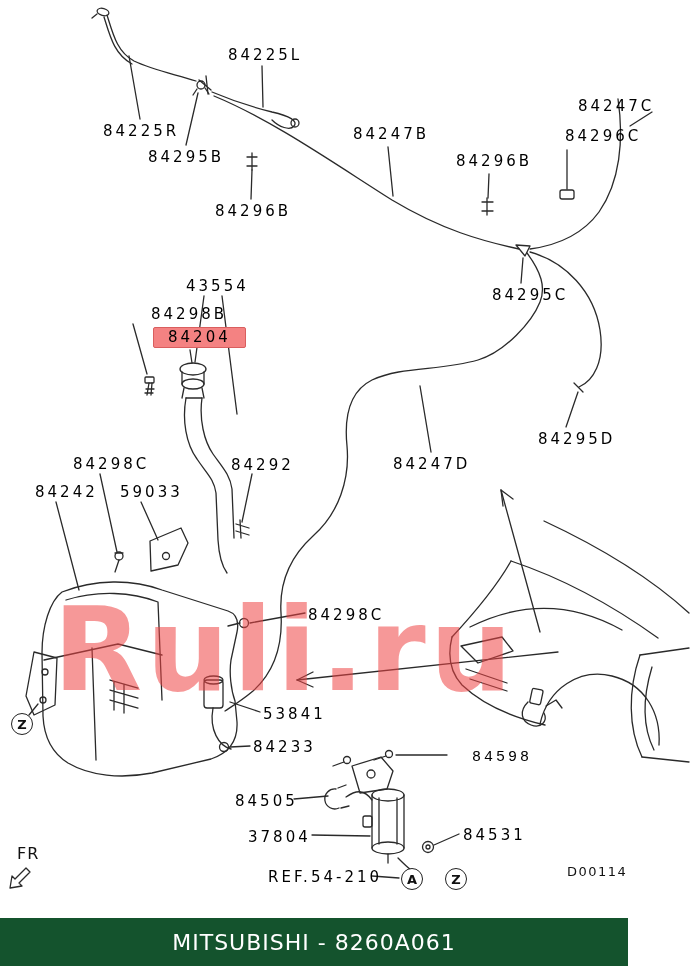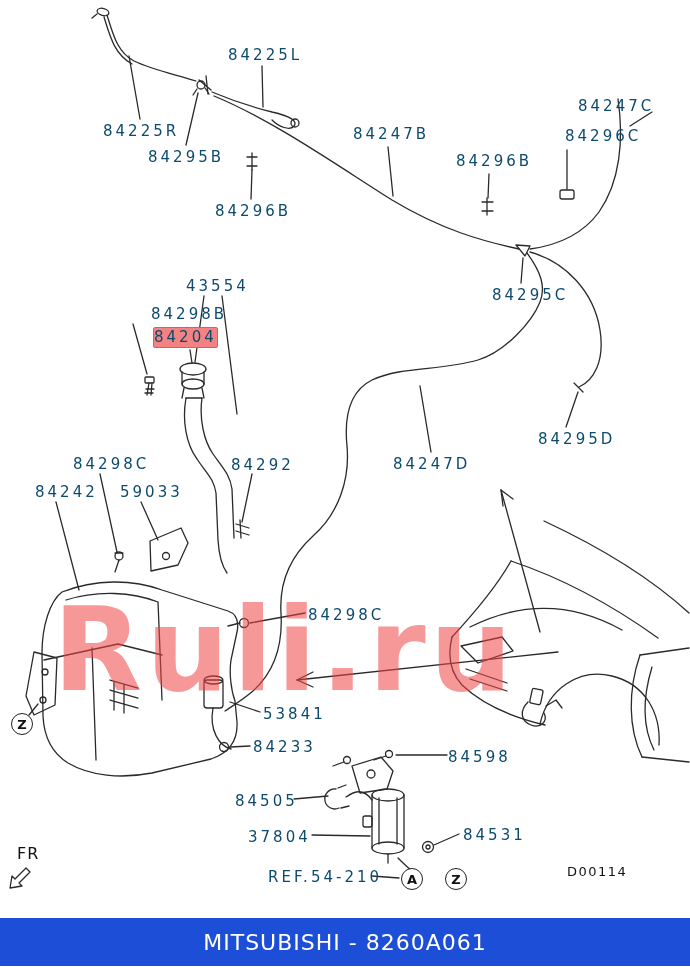--- a/index.html
+++ b/index.html
@@ -9,35 +9,35 @@
   }
   .art{position:absolute;left:0;top:0;z-index:1;}
   .watermark{
     position:absolute;left:28px;top:582px;z-index:2;
     font-size:116px;font-weight:bold;letter-spacing:4px;
     color:#ef4444;opacity:.55;pointer-events:none;user-select:none;white-space:nowrap;margin-left:25px;
   }
   .label-layer{position:absolute;left:0;top:0;width:690px;height:970px;z-index:3;}
   .part-label{
     position:absolute;font-size:15px;letter-spacing:3px;line-height:19px;
-    color:#0c4a6e;white-space:nowrap;cursor:pointer;
+    color:#000000;white-space:nowrap;cursor:pointer;
   }
   .part-label.highlighted{
     background:#f48282;border:1px solid #d95e5e;border-radius:2px;
-    padding:0 0;margin:-2px -5px;
+    padding:0 14px;margin:-2px -5px;
   }
   .marker{
     position:absolute;width:22px;height:22px;border:1.5px solid #222;border-radius:50%;
     display:flex;align-items:center;justify-content:center;
     font-size:13px;font-weight:bold;background:#fff;box-sizing:border-box;
   }
   .fr{position:absolute;left:17px;top:844px;z-index:4;font-size:16px;font-weight:normal;letter-spacing:1px;}
   .dcode{position:absolute;left:567px;top:864px;z-index:4;font-size:13px;letter-spacing:1.5px;}
   .footer{
-    position:absolute;left:0;top:918px;width:690px;height:48px;background:#1d4ed8;z-index:5;
+    position:absolute;left:0;top:918px;width:628px;height:48px;background:#14532d;z-index:5;
     color:#fff;display:flex;align-items:center;justify-content:center;gap:52px;
     font-size:22px;letter-spacing:1px;
   }
 </style>
 </head>
 <body>
 
 <svg class="art" width="690" height="970" viewBox="0 0 690 970">
   <g stroke="#2a2a2a" stroke-width="1.3" fill="none" stroke-linecap="round" stroke-linejoin="round">
 
@@ -202,21 +202,21 @@
     <div class="part-label highlighted" style="left: 158px; top: 329px;">84204</div>
     <div class="part-label" style="left: 538px; top: 430px;">84295D</div>
     <div class="part-label" style="left: 73px; top: 455px;">84298C</div>
     <div class="part-label" style="left: 35px; top: 483px;">84242</div>
     <div class="part-label" style="left: 120px; top: 483px;">59033</div>
     <div class="part-label" style="left: 231px; top: 456px;">84292</div>
     <div class="part-label" style="left: 393px; top: 455px;">84247D</div>
     <div class="part-label" style="left: 308px; top: 606px;">84298C</div>
     <div class="part-label" style="left: 263px; top: 705px;">53841</div>
     <div class="part-label" style="left: 253px; top: 738px;">84233</div>
-    <div class="part-label" style="left: 448px; top: 748px;">84598</div>
+    <div class="part-label" style="left: 472px; top: 748px; font-family: Liberation Mono, monospace;">84598</div>
     <div class="part-label" style="left: 235px; top: 792px;">84505</div>
     <div class="part-label" style="left: 248px; top: 828px;">37804</div>
     <div class="part-label" style="left: 463px; top: 826px;">84531</div>
     <div class="part-label" style="left: 268px; top: 868px;">REF.54-210</div>
     <div class="marker" style="left: 11px; top: 713px;">Z</div>
     <div class="marker" style="left: 401px; top: 868px;">A</div>
     <div class="marker" style="left: 445px; top: 868px;">Z</div>
   </div>
 
 <div class="fr">FR</div>

